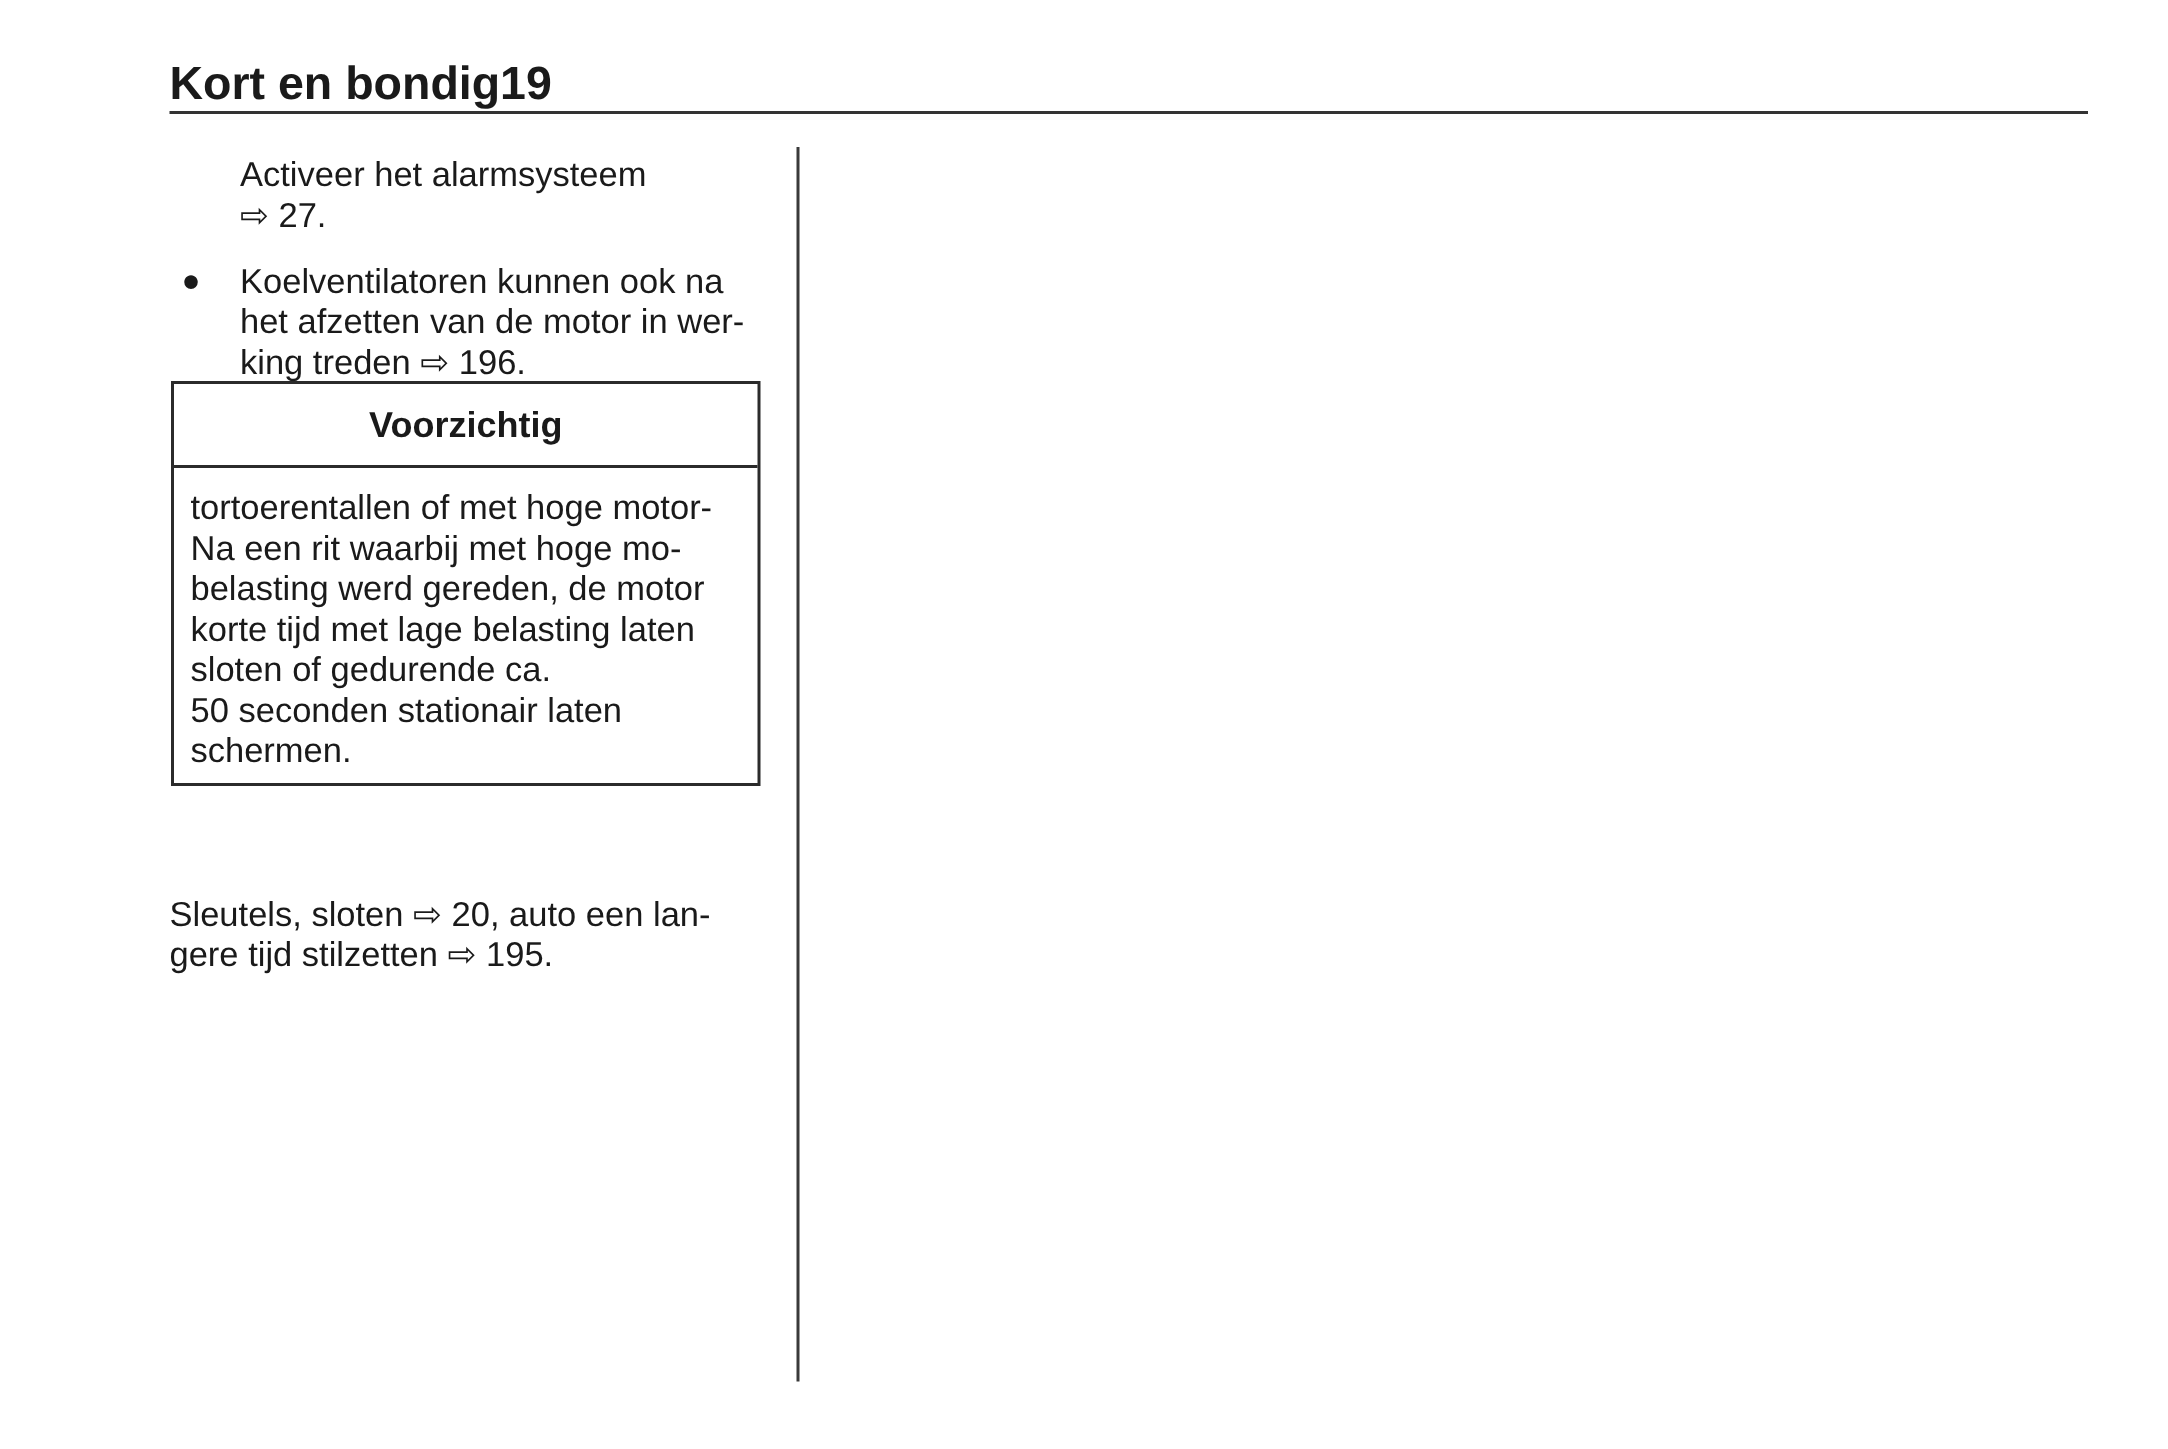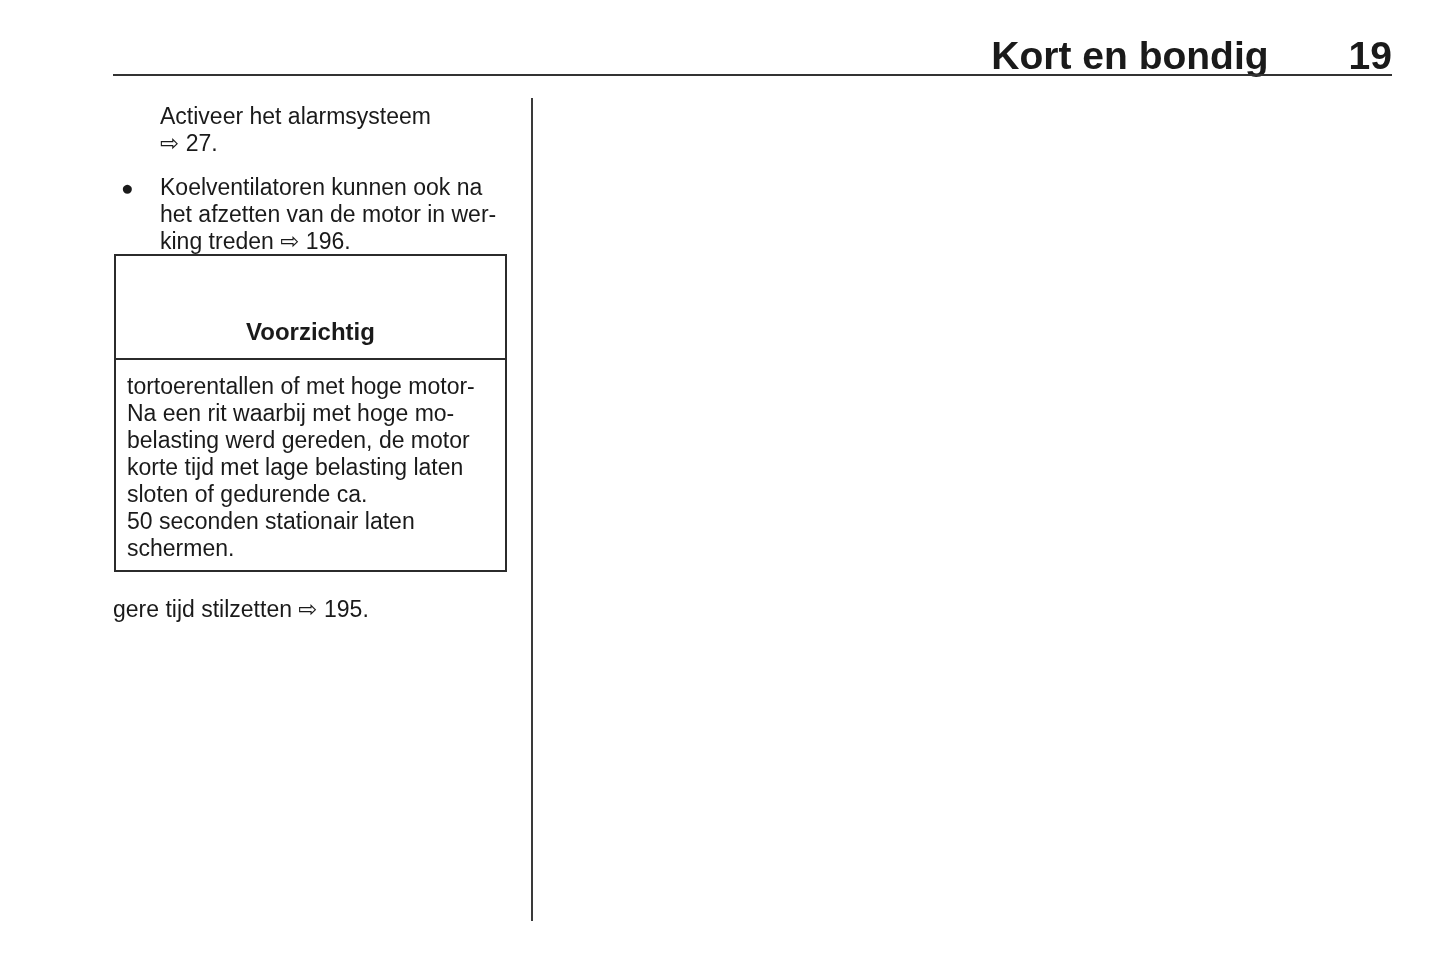--- a/index.html
+++ b/index.html
@@ -14,25 +14,24 @@
     overflow: hidden;
   }
 
   
   .header-row {
     position: absolute;
     top: 41px;
     left: 113px;
     width: 1279px;
     display: flex;
-    justify-content: flex-end;
+    justify-content: flex-start;
     align-items: baseline;
-    column-gap: 80px;
     font-weight: bold;
-    font-size: 39px;
+    font-size: 31px;
     line-height: 29px;
     white-space: nowrap;
   }
   .header-rule {
     position: absolute;
     top: 74px;
     left: 113px;
     width: 1279px;
     height: 2px;
     background: #333333;
@@ -85,21 +84,20 @@
     border: 2px solid #2b2b2b;
     background: #ffffff;
   }
   .caution-header {
     text-align: center;
     font-size: 24px;
     font-weight: bold;
     line-height: 27px;
     padding: 14px 0 13px 0;
     border-bottom: 2px solid #2b2b2b;
-    margin-top: 48px;
   }
   .caution-body {
     padding: 13px 10px 8px 11px;
   }
 
   .closing-paragraph {
     position: absolute;
     top: 596px;
     left: 0;
   }
@@ -140,18 +138,19 @@
         <div class="line">Na een rit waarbij met hoge mo-</div>
         <div class="line">belasting werd gereden, de motor</div>
         <div class="line">korte tijd met lage belasting laten</div>
         <div class="line">sloten of gedurende ca.</div>
         <div class="line">50 seconden stationair laten</div>
         <div class="line">schermen.</div>
       </div>
     </div>
 
     <div class="closing-paragraph">
+      <div class="line">Sleutels, sloten ⇨ 20, auto een lan-</div>
       <div class="line">gere tijd stilzetten ⇨ 195.</div>
     </div>
 
   </div>
 
 </div>
 
 </body></html>

